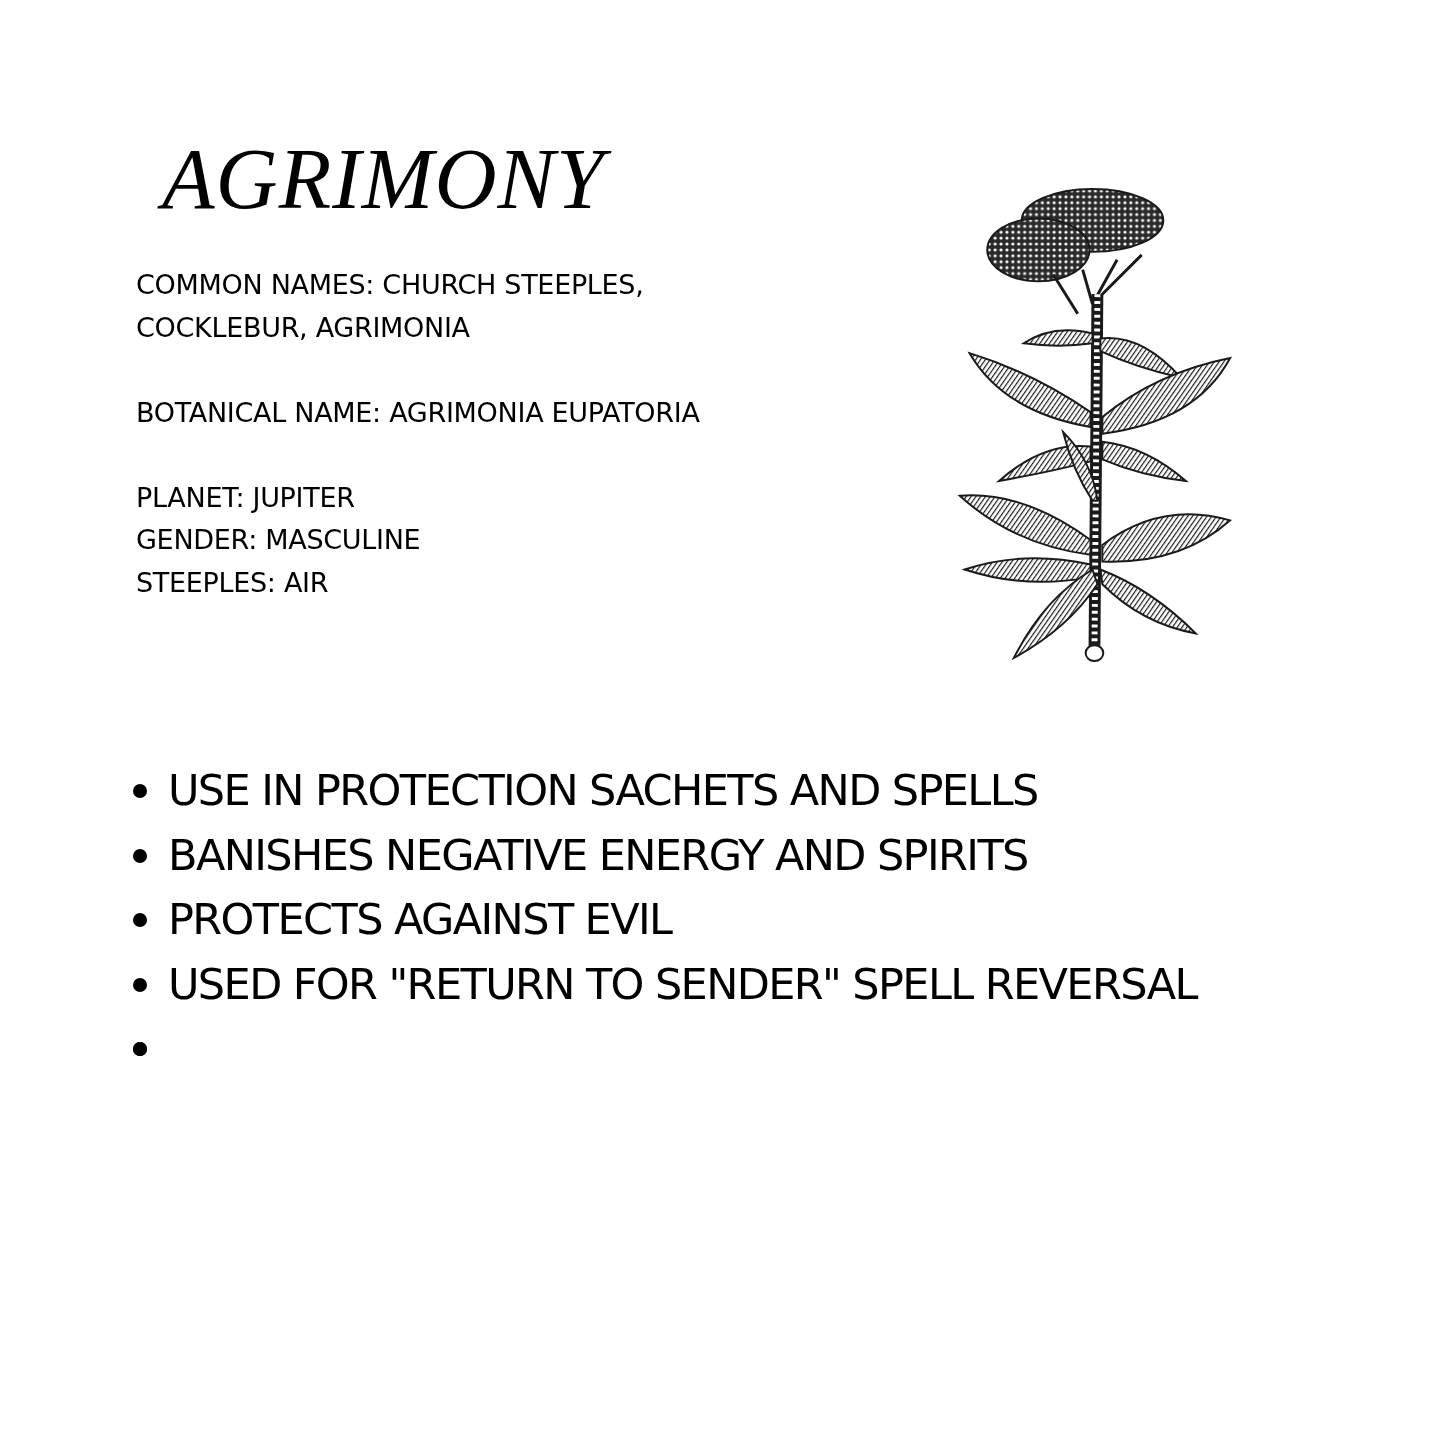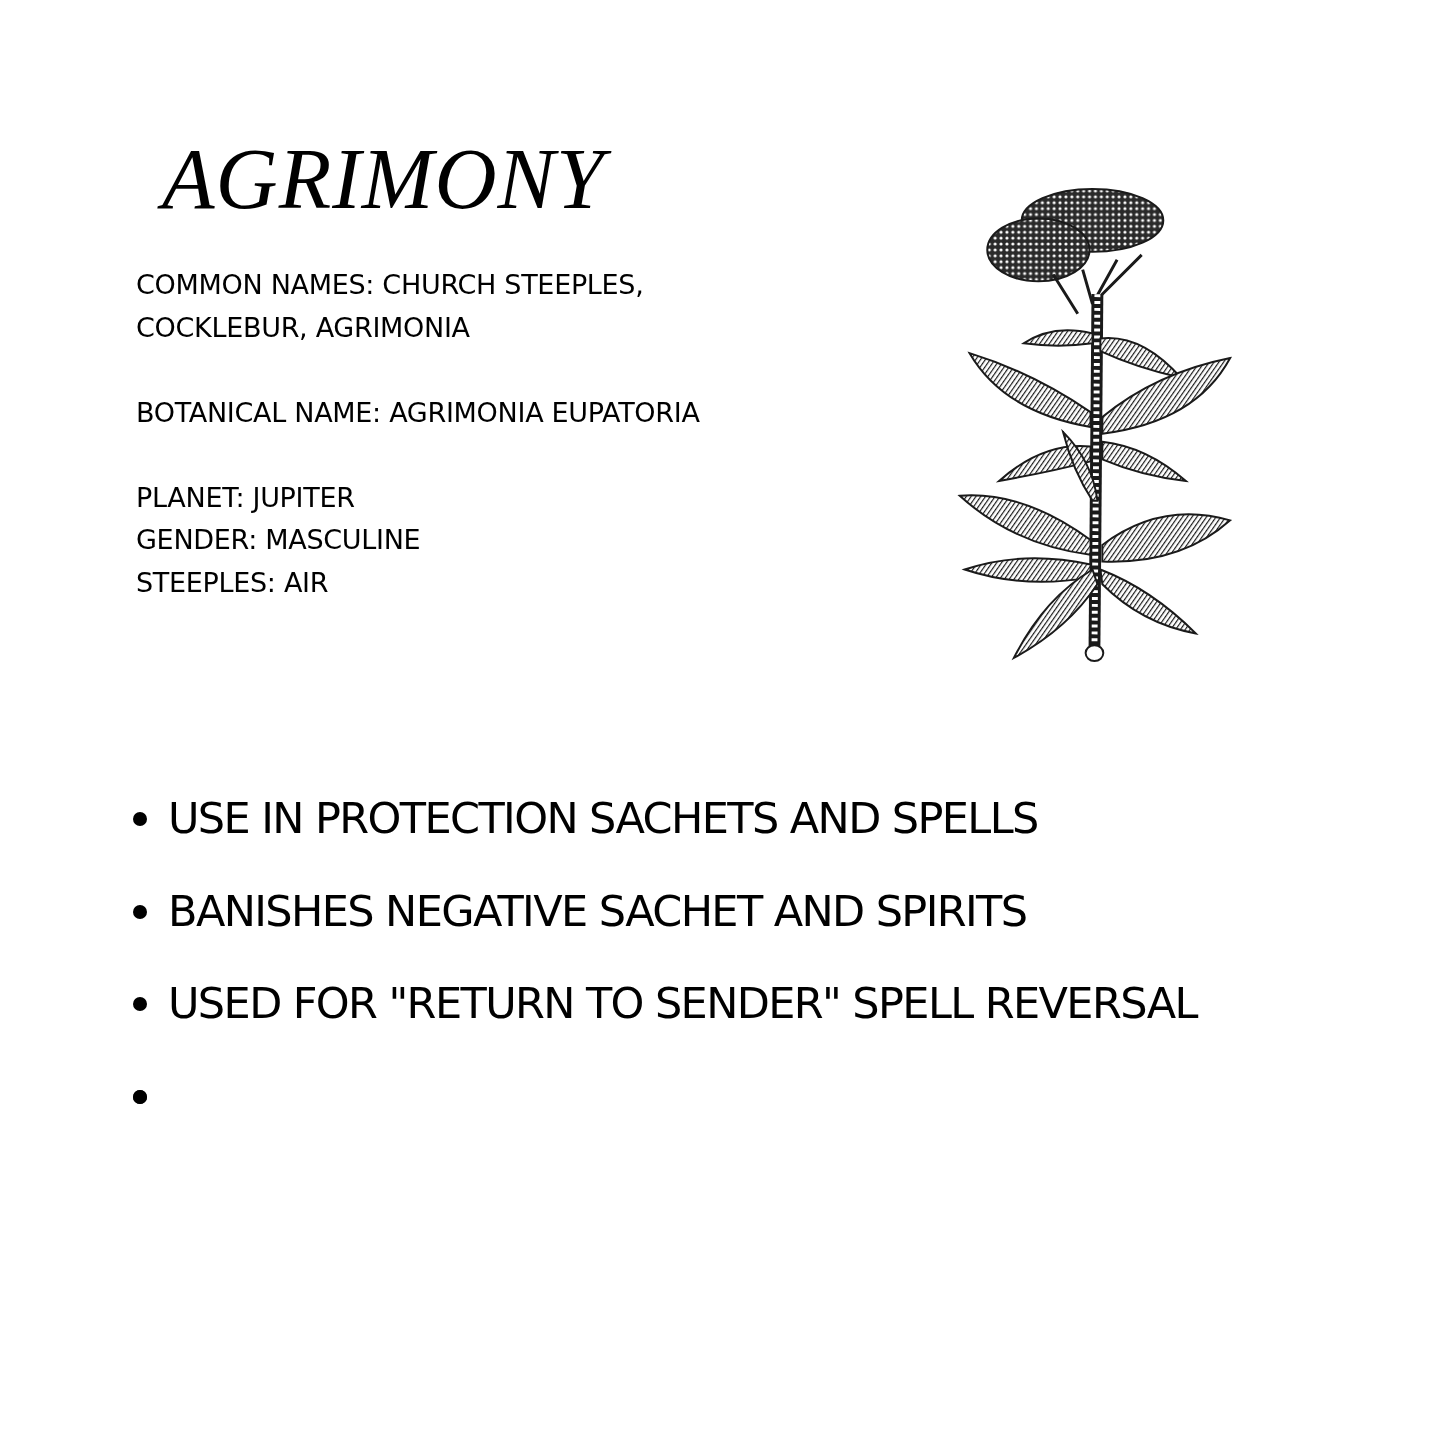--- a/index.html
+++ b/index.html
@@ -19,21 +19,21 @@
   .info .line { display: block; white-space: nowrap; height: 42.5px; }
   .info .gap { display: block; height: 42.5px; }
   .plant {
     position: absolute; left: 945px; top: 172px; width: 295px; height: 500px;
   }
   .bullets {
     position: absolute; left: 128px; top: 758px; margin: 0; padding: 0; list-style: none;
     font-family: "DejaVu Sans", sans-serif;
     font-size: 43px; line-height: 64.5px; letter-spacing: -1.6px;
   }
-  .bullets li { position: relative; padding-left: 40px; width: 1120px; margin-top: 28px; }
+  .bullets li { position: relative; padding-left: 40px; width: 1120px; }
   .bullets .dot {
     position: absolute; left: 5px; top: 26px; width: 14px; height: 14px; border-radius: 50%; background: #000;
   }
 </style>
 </head>
 <body>
 
 <h1 class="title">AGRIMONY</h1>
 
 <div class="info">
@@ -81,17 +81,18 @@
     <path d="M148 395 Q80 380 20 400 Q80 420 148 408 Z" fill="url(#hatch)" stroke="#1a1a1a" stroke-width="2"></path>
     <path d="M150 400 Q100 430 70 490 Q125 460 155 415 Z" fill="url(#hatch)" stroke="#1a1a1a" stroke-width="2"></path>
     <path d="M158 400 Q210 420 255 465 Q200 455 160 415 Z" fill="url(#hatch)" stroke="#1a1a1a" stroke-width="2"></path>
     <path d="M150 330 Q130 300 120 260 Q150 290 155 330 Z" fill="url(#hatch)" stroke="#1a1a1a" stroke-width="2"></path>
     <ellipse cx="152" cy="485" rx="9" ry="8" fill="#ffffff" stroke="#1a1a1a" stroke-width="2"></ellipse>
   </svg>
 </div>
 
 <ul class="bullets">
   <li><span class="dot"></span><span>USE IN PROTECTION SACHETS AND SPELLS</span></li>
-  <li><span class="dot"></span><span>BANISHES NEGATIVE SACHET AND SPIRITS</span></li>
+  <li><span class="dot"></span><span>BANISHES NEGATIVE ENERGY AND SPIRITS</span></li>
+  <li><span class="dot"></span><span>PROTECTS AGAINST EVIL</span></li>
   <li><span class="dot"></span><span>USED FOR "RETURN TO SENDER" SPELL REVERSAL</span></li>
   <li><span class="dot"></span></li>
   <li><span class="dot"></span></li>
 </ul>
 
 </body></html>

